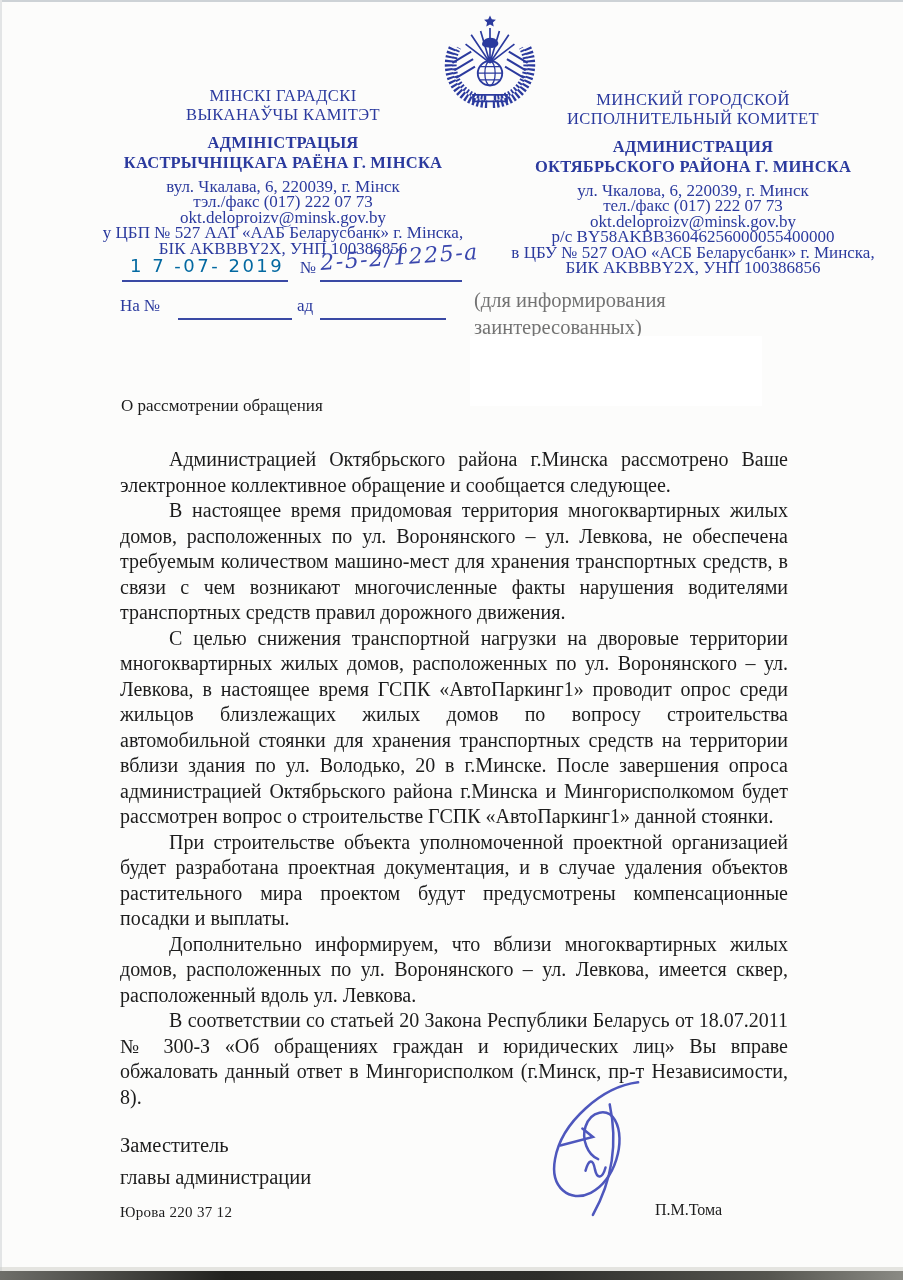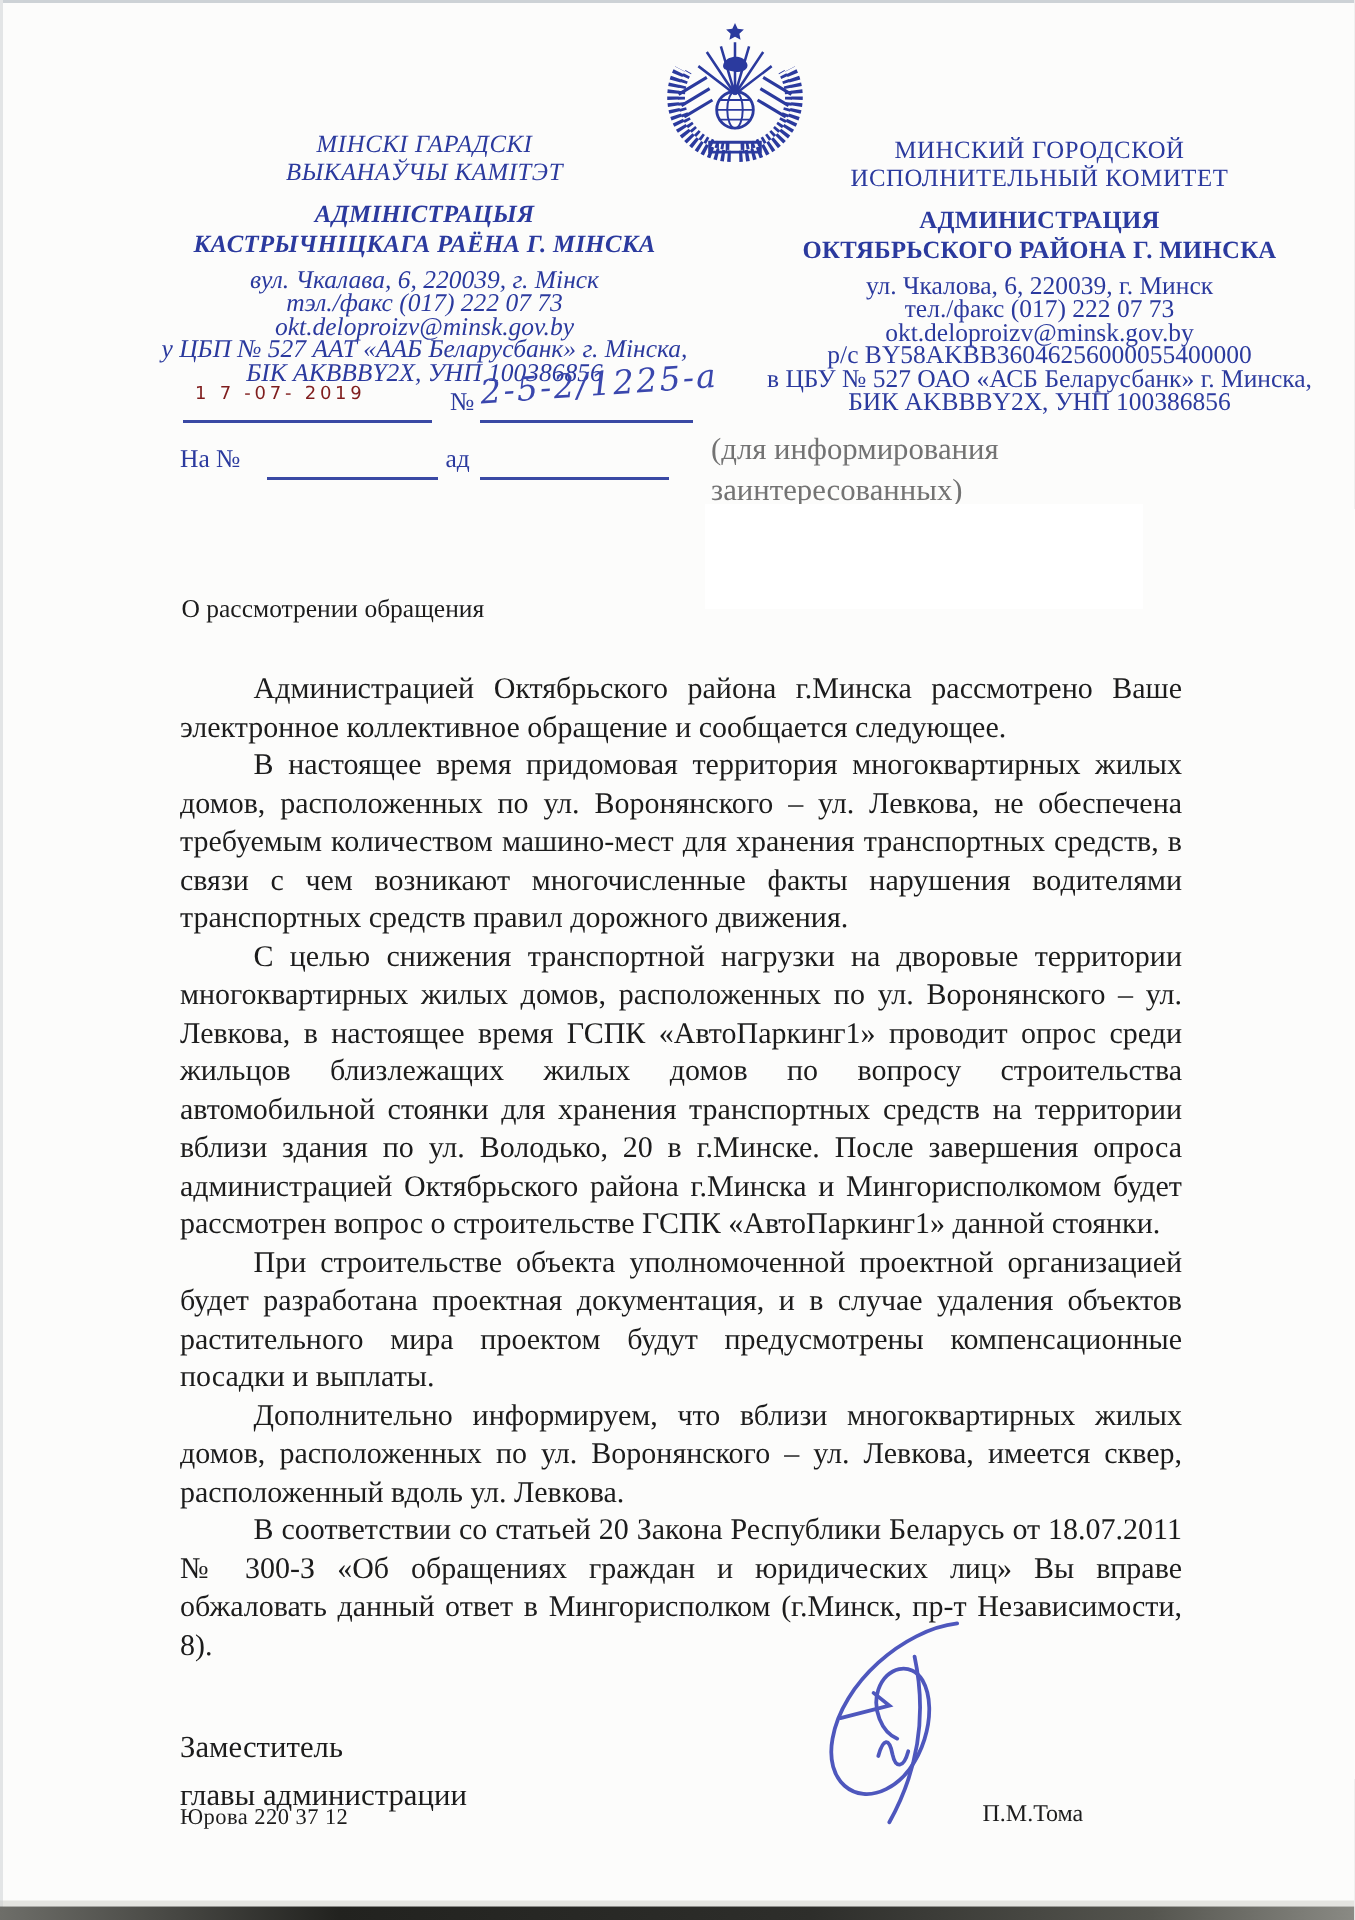--- a/index.html
+++ b/index.html
@@ -10,55 +10,55 @@
   }
   .top-edge{position:absolute;top:0;left:0;right:0;height:2px;background:#cdd2d6;}
   .left-edge{position:absolute;top:0;left:0;bottom:0;width:2px;background:#e3e5e6;}
 
   
   .emblem{position:absolute;left:443px;top:13px;width:94px;height:96px;}
   .emblem svg{width:100%;height:100%;}
 
   
   .lh{position:absolute;width:376px;text-align:center;color:#2b3a9e;}
-  .lh-left{left:95px;top:86px;font-style:italic;}
+  .lh-left{left:95px;top:86px;}
   .lh-right{left:505px;top:90px;}
   .lh .parent{font-size:16.5px;line-height:19px;letter-spacing:.4px;}
   .lh .org{font-weight:bold;font-size:16.5px;line-height:19.5px;margin-top:9px;letter-spacing:.2px;}
   .lh .addr{font-size:17px;line-height:15.4px;margin-top:7px;}
 
   
   .ref{position:absolute;left:120px;top:250px;width:380px;height:90px;color:#2b3a9e;font-size:17px;}
   .ref .ul{position:absolute;border-bottom:2px solid #3a49a4;}
   .ul-a{left:2px;top:30px;width:166px;}
   .ul-b{left:200px;top:30px;width:142px;}
   .ul-c{left:58px;top:68px;width:114px;}
   .ul-d{left:200px;top:68px;width:126px;}
   .stamp{
-    position:absolute;left:10px;top:5px;color:#7f1d1d;
-    font-family:"DejaVu Sans",sans-serif;font-size:12px;letter-spacing:2.5px;white-space:nowrap;
+    position:absolute;left:10px;top:5px;color:#0369a1;
+    font-family:"DejaVu Sans",sans-serif;font-size:18px;letter-spacing:2.5px;white-space:nowrap;
   }
   .no-label{position:absolute;left:180px;top:8px;}
   .hand{
     position:absolute;left:200px;top:-7px;width:200px;color:#3a47ad;
     font-family:"DejaVu Serif",serif;font-style:italic;font-size:22px;
     letter-spacing:1.5px;transform:rotate(-4deg);white-space:nowrap;
   }
   .na-label{position:absolute;left:0;top:46px;}
   .ad-label{position:absolute;left:177px;top:46px;}
 
   .note{position:absolute;left:474px;top:287px;font-size:20.5px;line-height:27px;color:#737373;}
   .whiteout{position:absolute;left:470px;top:336px;width:292px;height:70px;background:#ffffff;}
 
   .subject{position:absolute;left:121px;top:396px;font-size:17px;}
 
   .body-text{position:absolute;left:120px;top:447px;width:668px;font-size:20px;line-height:25.5px;text-align:justify;}
   .body-text p{margin:0;text-indent:49px;}
 
-  .sig-pos{position:absolute;left:120px;top:1130px;font-size:20.5px;line-height:31.5px;margin-top:20px;}
+  .sig-pos{position:absolute;left:120px;top:1130px;font-size:20.5px;line-height:31.5px;}
   .sig-svg{position:absolute;left:536px;top:1076px;width:118px;height:142px;}
   .sig-svg svg{width:100%;height:100%;}
   .sig-name{position:absolute;left:655px;top:1201px;font-size:16px;}
 
   .executor{position:absolute;left:120px;top:1204px;font-size:15px;letter-spacing:.3px;}
 
   .bottom-bar{
     position:absolute;left:0;bottom:0;width:100%;height:9px;
     background:linear-gradient(90deg,#6e6e69 0%,#22221f 25%,#2e2e2b 60%,#55554f 85%,#8a8a84 100%);
   }

